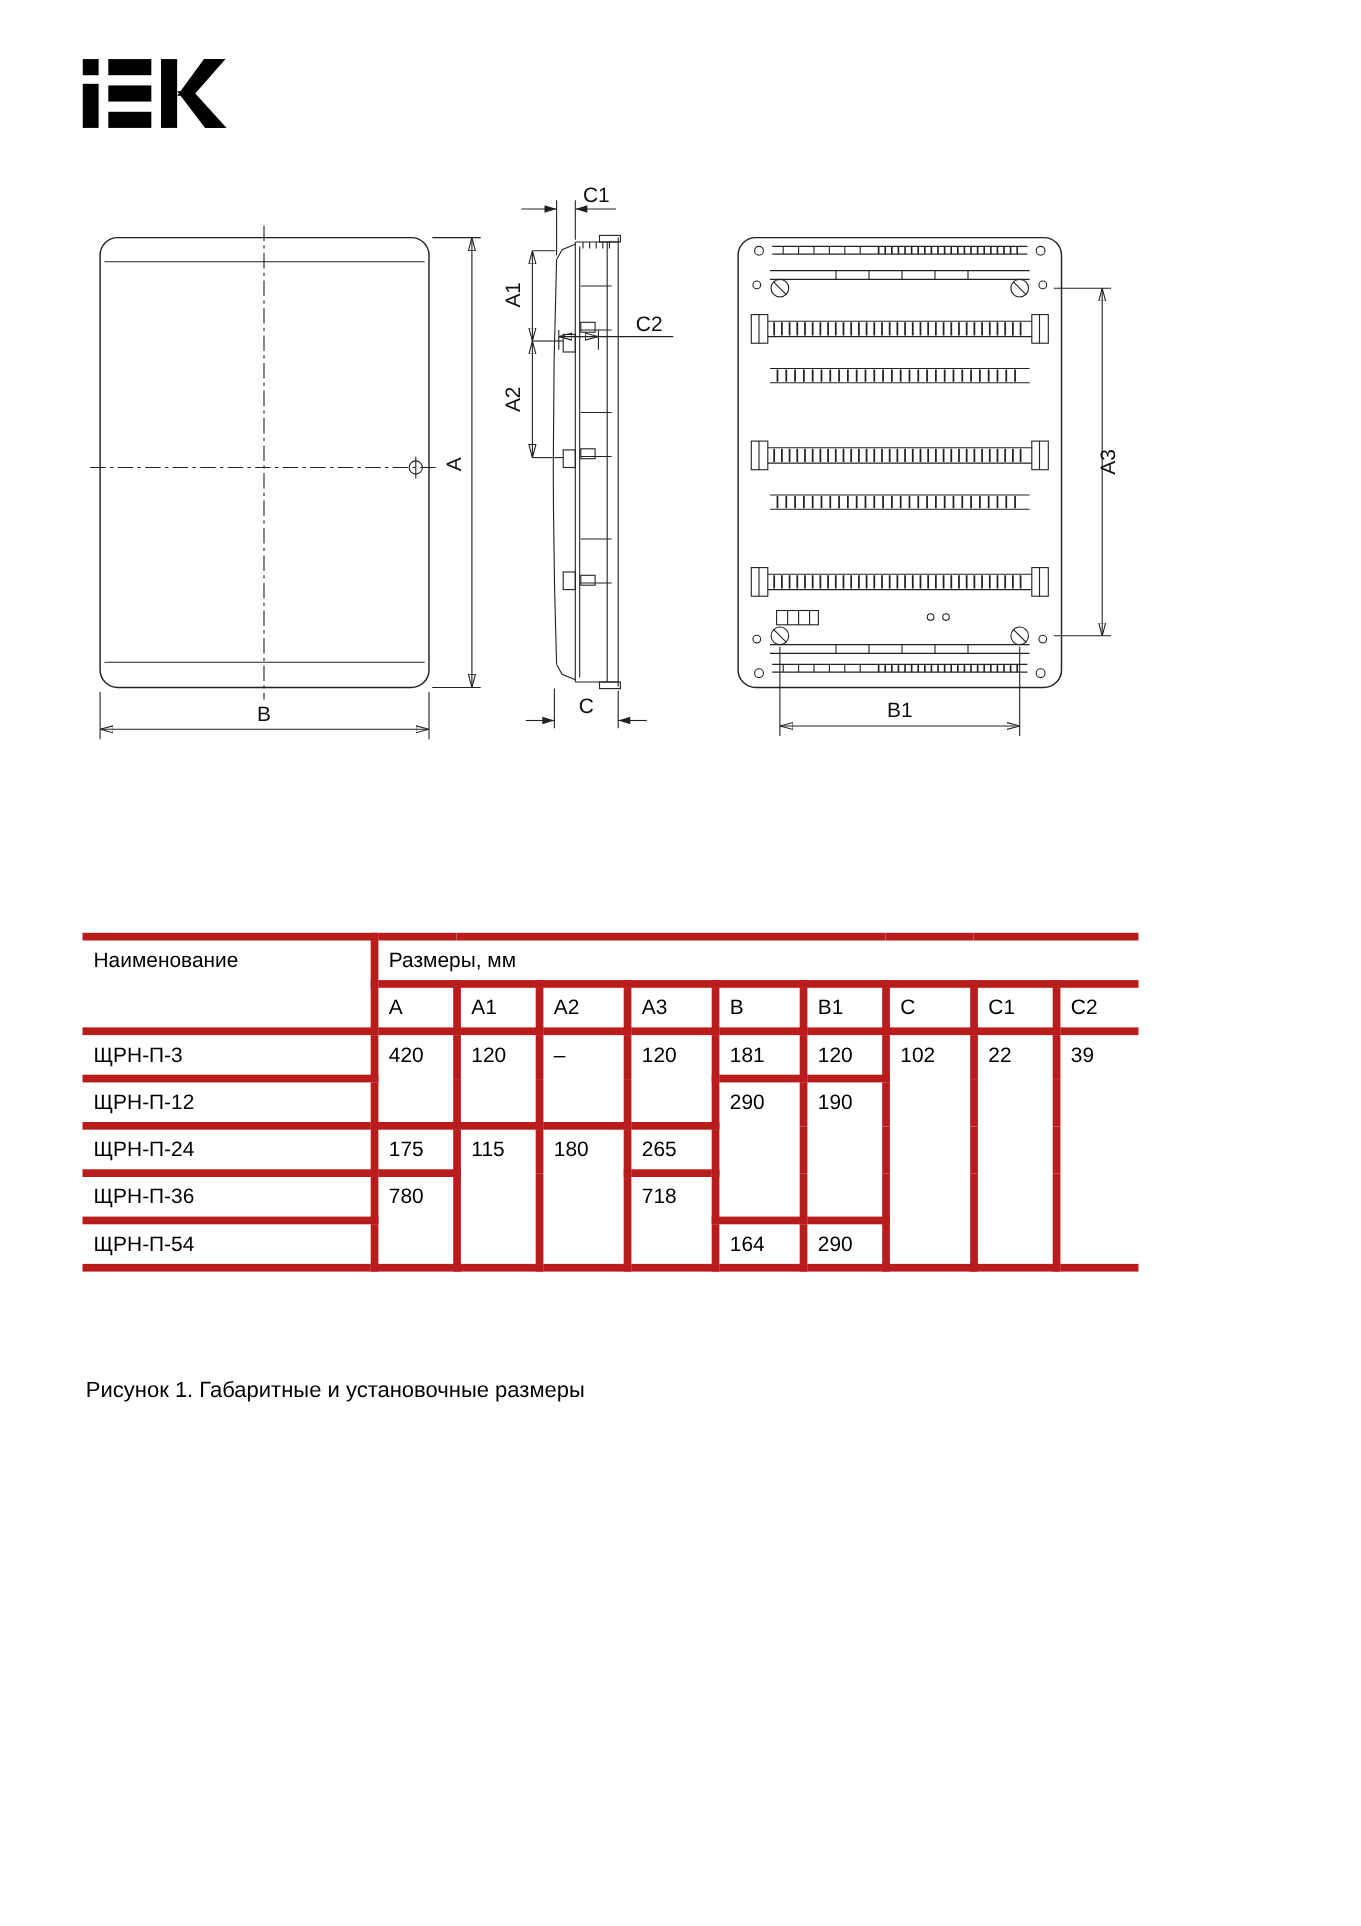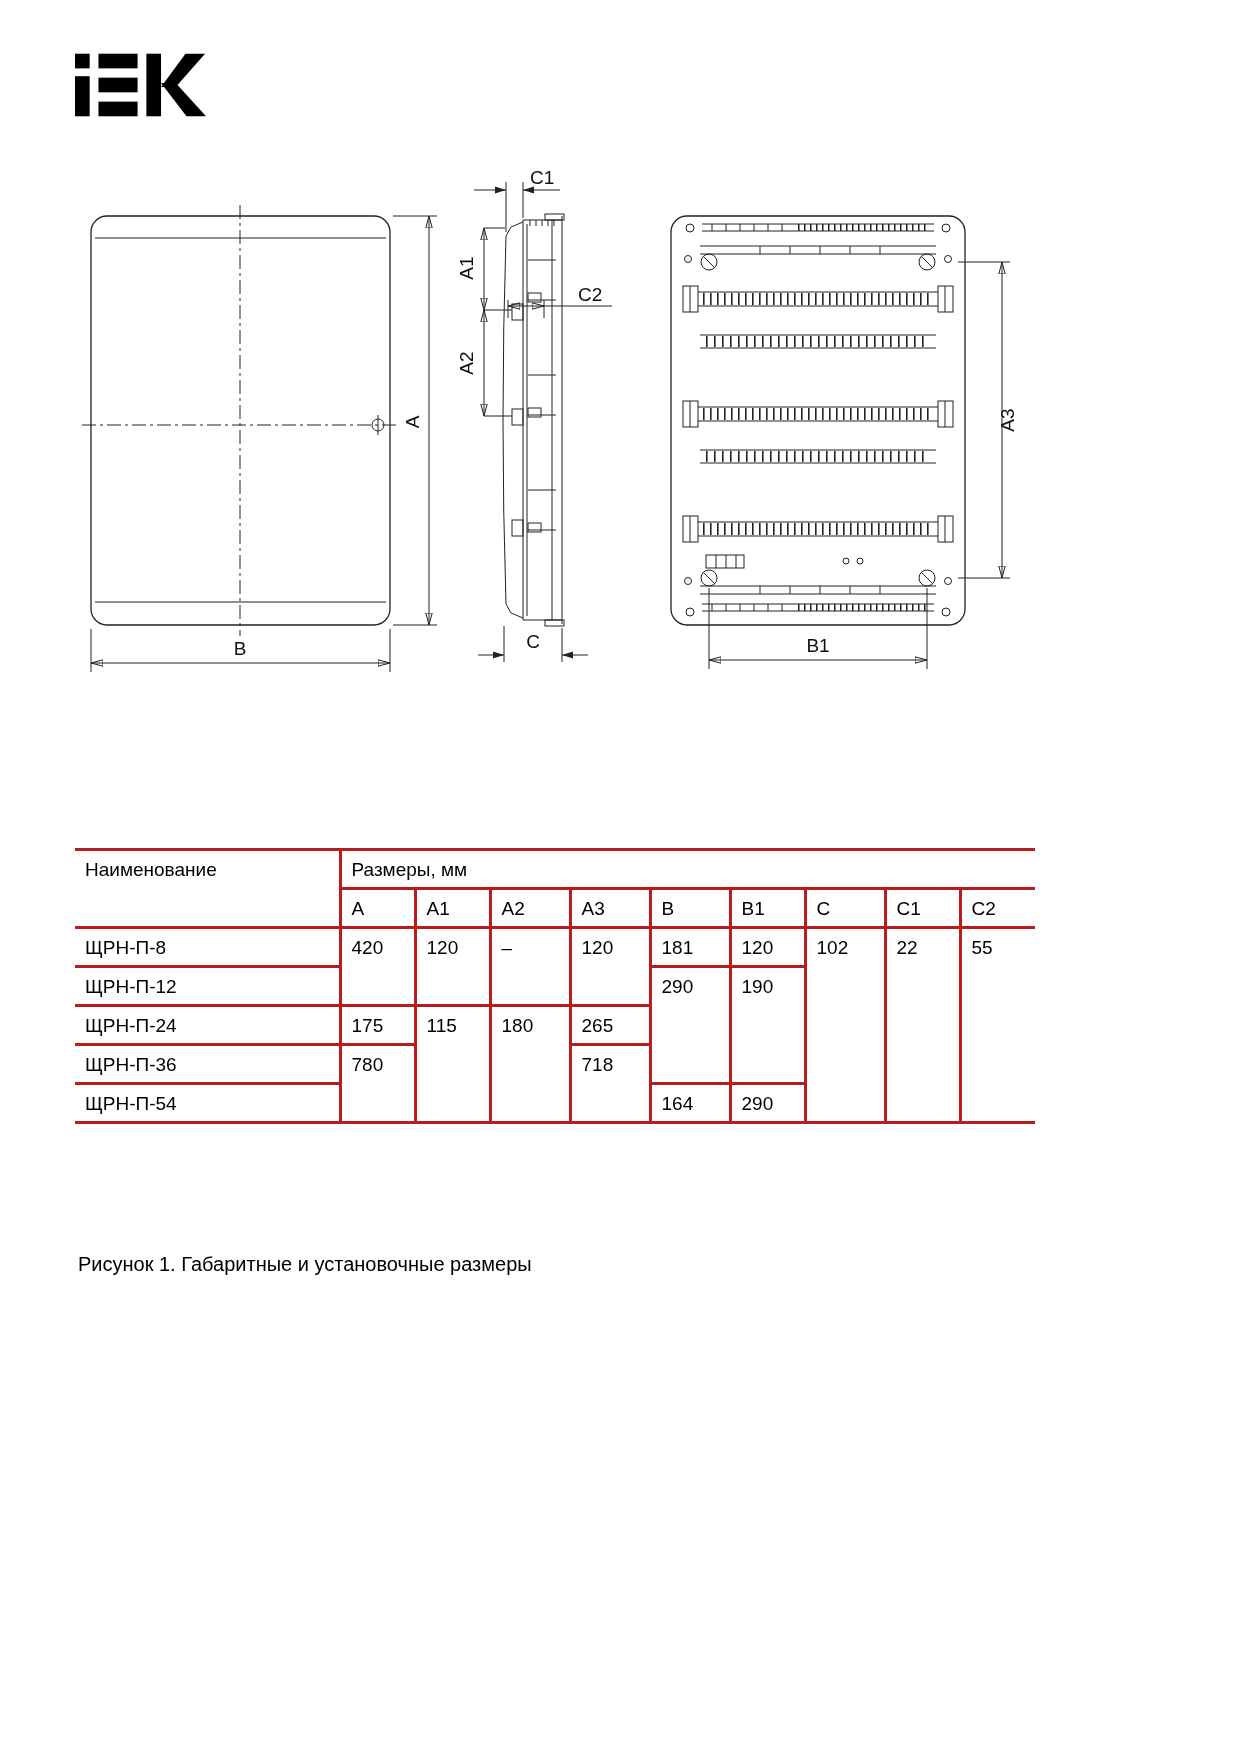--- a/index.html
+++ b/index.html
@@ -20,21 +20,21 @@
   .ln .comb2 { stroke-dasharray:1.6 6.4; stroke-width:11; }
   .ln .vent  { stroke-dasharray:1.5 4.5; stroke-width:7; }
   .ln text { fill:#111; stroke:none; font-size:19px; font-family:"Liberation Sans","DejaVu Sans",sans-serif; }
   .ln .fillb { fill:#222; stroke:none; }
 
   table.dims {
     position:absolute; left:75px; top:848px; width:960px;
     border-collapse:collapse; table-layout:fixed; font-size:19px;
   }
   table.dims th, table.dims td {
-    border:3px solid #b91c1c; padding:8px 10px 6px 10px; height:38px;
+    border:7px solid #b91c1c; padding:8px 10px 6px 10px; height:38px;
     box-sizing:border-box; text-align:left; vertical-align:top; font-weight:normal;
   }
   table.dims .edge-l { border-left:none; }
   table.dims .edge-r { border-right:none; }
 
   .caption { position:absolute; left:78px; top:1208px; font-size:20px;margin-top:45px; }
 </style>
 </head>
 <body>
 
@@ -287,30 +287,30 @@
         <th>A3</th>
         <th>B</th>
         <th>B1</th>
         <th>C</th>
         <th>C1</th>
         <th class="edge-r">C2</th>
       </tr>
     </thead>
     <tbody>
       <tr>
-        <td class="edge-l">ЩРН-П-8</td>
+        <td class="edge-l">ЩРН-П-3</td>
         <td rowspan="2">420</td>
         <td rowspan="2">120</td>
         <td rowspan="2">–</td>
         <td rowspan="2">120</td>
         <td>181</td>
         <td>120</td>
         <td rowspan="5">102</td>
         <td rowspan="5">22</td>
-        <td rowspan="5" class="edge-r">55</td>
+        <td rowspan="5" class="edge-r">39</td>
       </tr>
       <tr>
         <td class="edge-l">ЩРН-П-12</td>
         <td rowspan="3">290</td>
         <td rowspan="3">190</td>
       </tr>
       <tr>
         <td class="edge-l">ЩРН-П-24</td>
         <td>175</td>
         <td rowspan="3">115</td>

